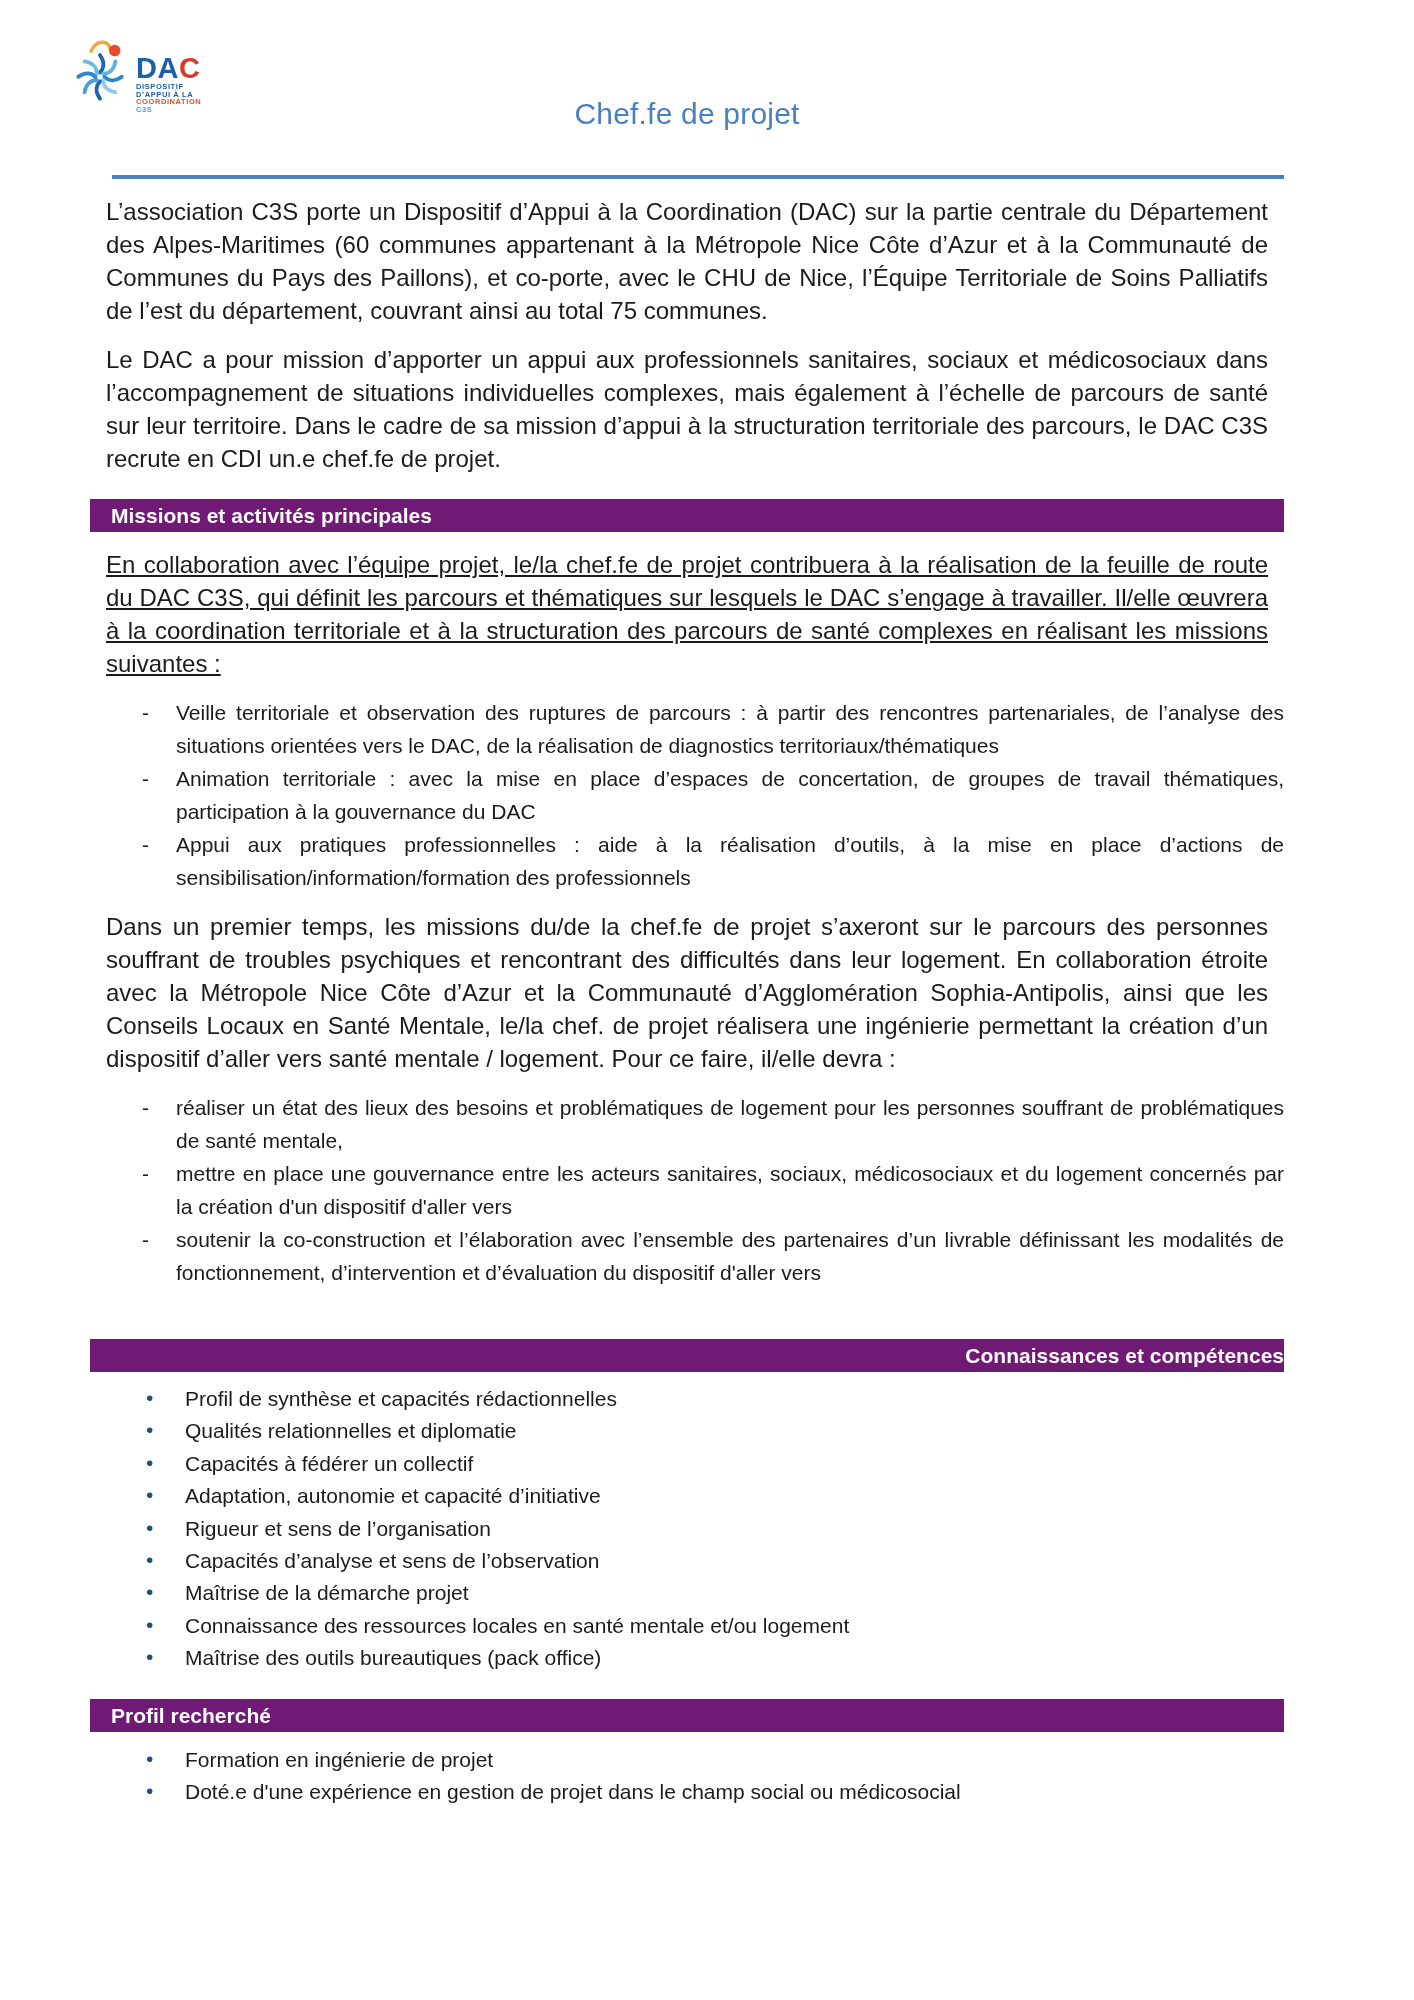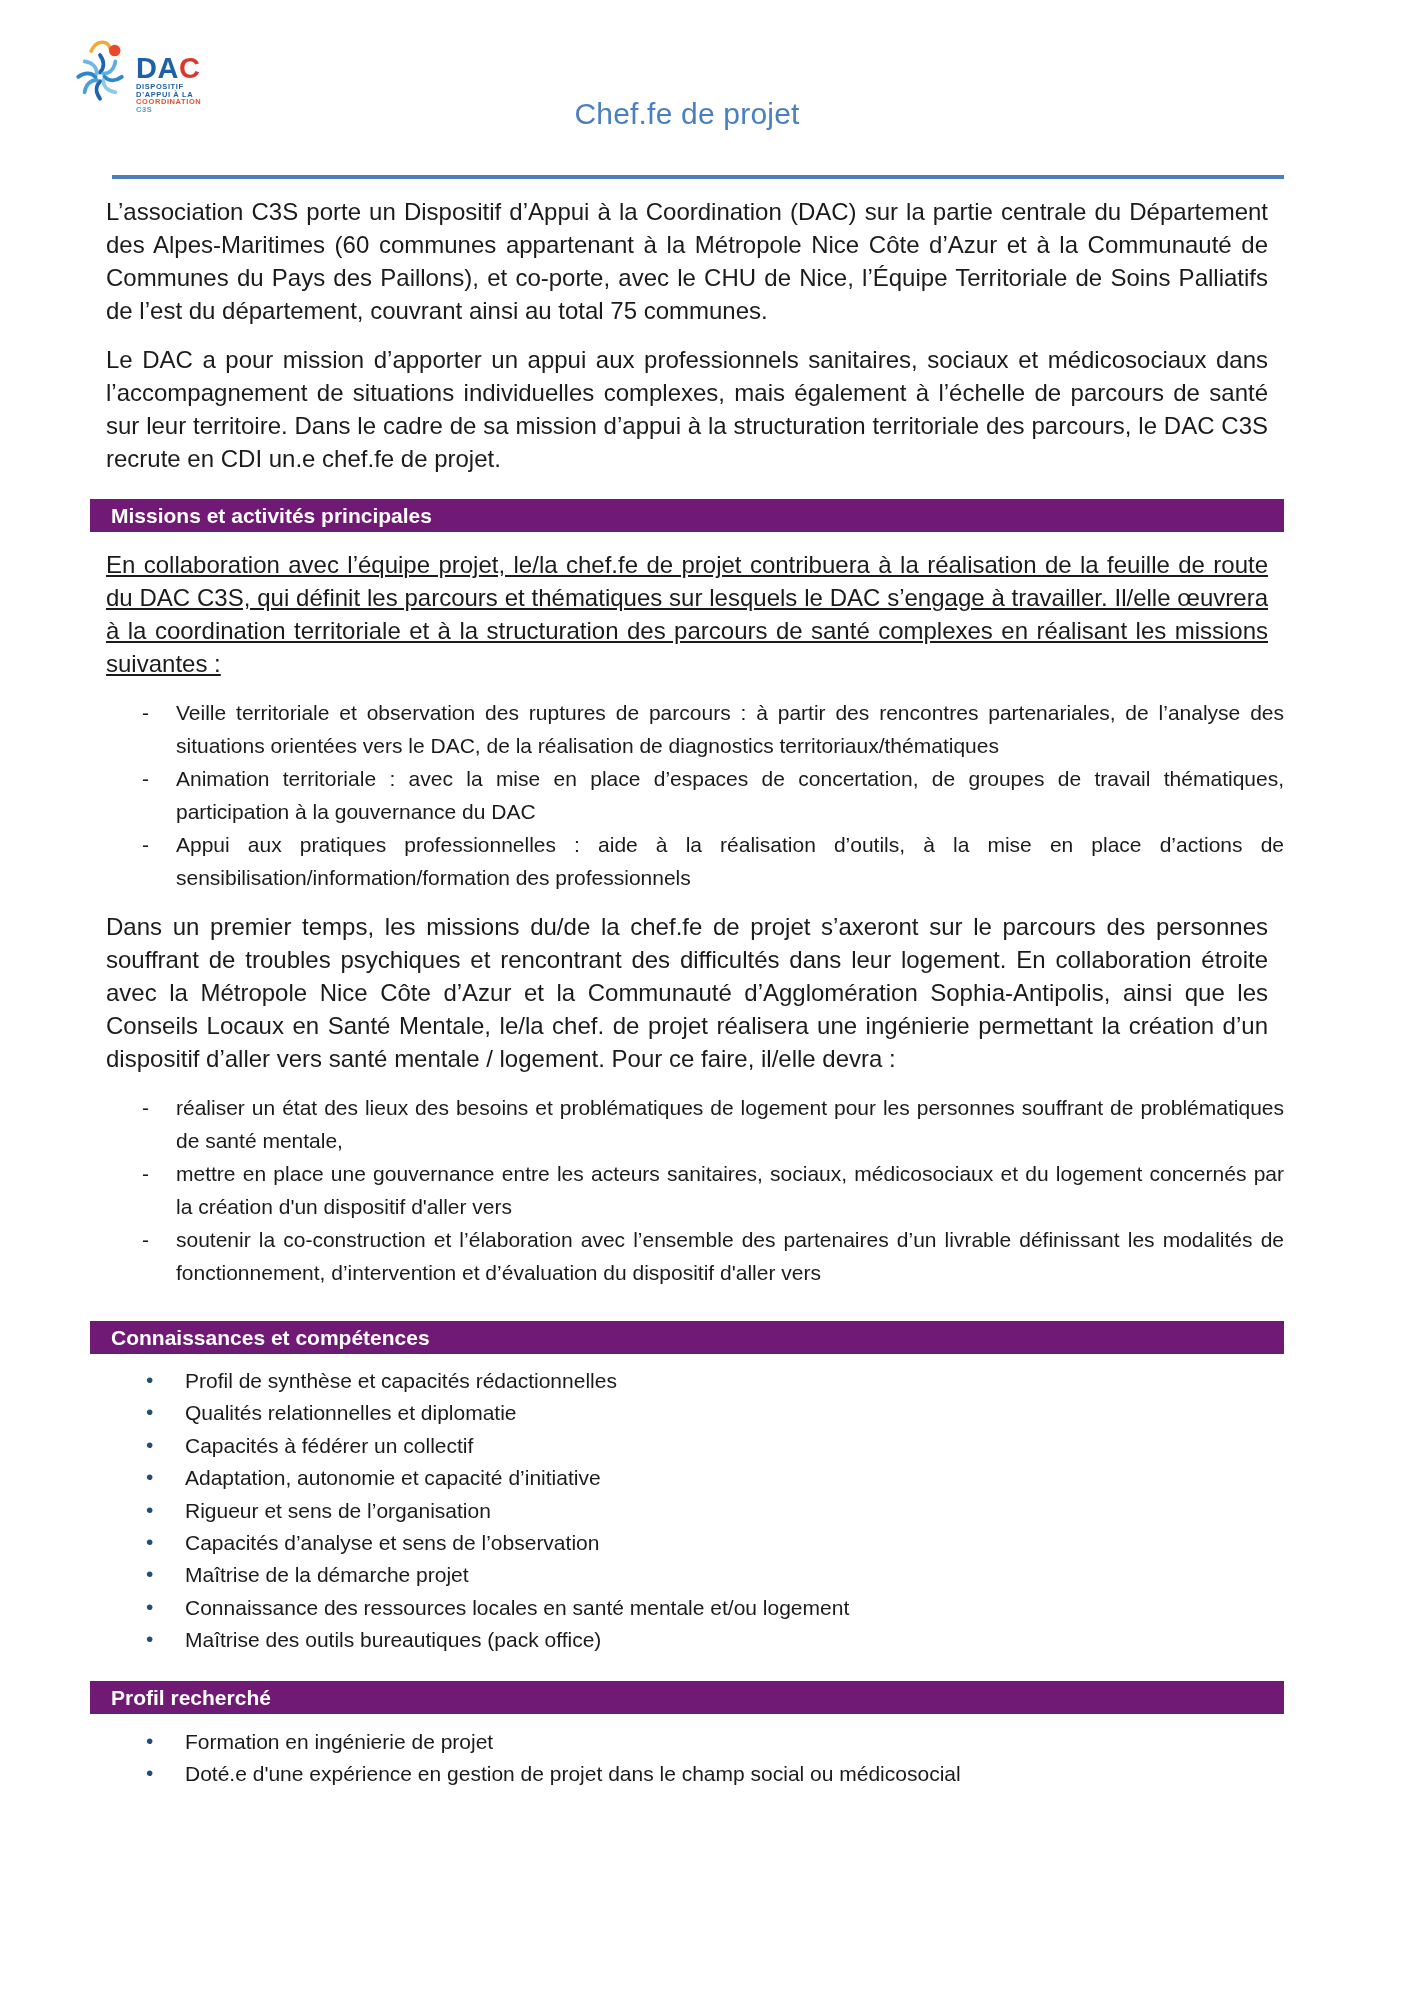--- a/index.html
+++ b/index.html
@@ -41,21 +41,21 @@
   .par-focus{margin-top:21px;}
 
   .section-bar{
     margin-top:24px;
     background:#701a75;color:#ffffff;
     font-size:21px;font-weight:bold;
     height:33px;line-height:33px;
     padding-left:21px;
     box-shadow:inset 0 -2px 0 rgba(30,60,110,0.18);
   }
-  .bar-competences{margin-top:32px;}
+  .bar-competences{margin-top:50px;text-align:right;}
   .bar-profil{}
 
   .dash-list{margin:0;}
   .dash-item{
     position:relative;padding-left:86px;
     font-size:21px;line-height:33px;text-align:justify;
   }
   .dash-marker{position:absolute;left:52px;top:0;}
 
   .bullet-list{margin-top:11px;}

